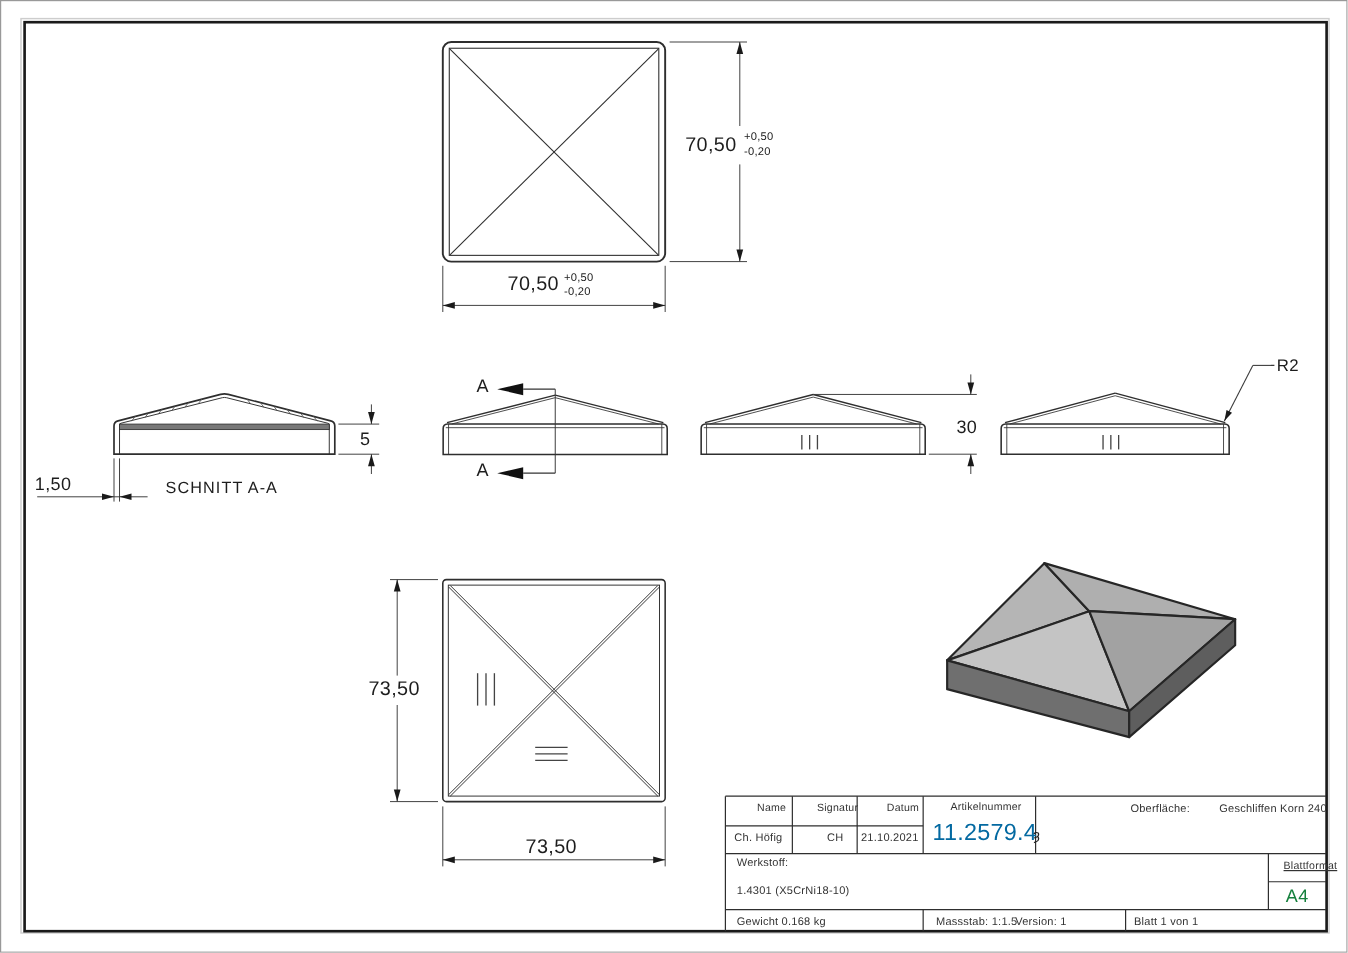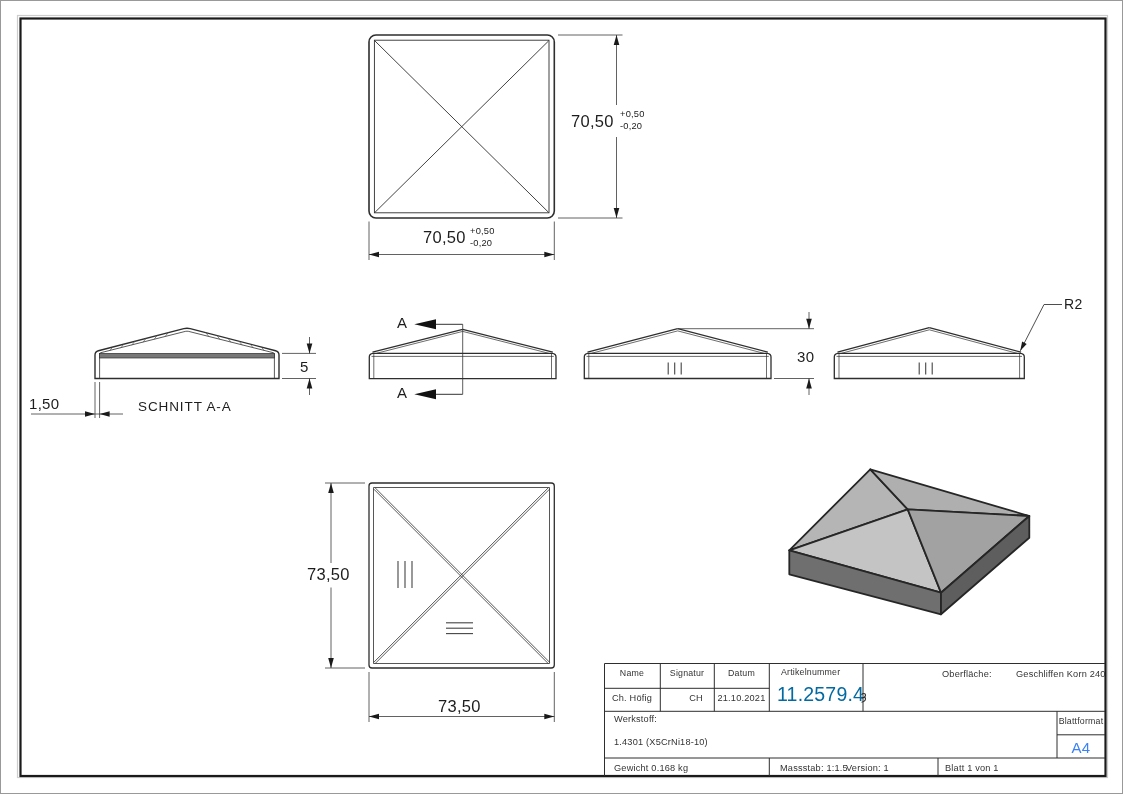--- a/index.html
+++ b/index.html
@@ -9,25 +9,25 @@
     font-family:"Liberation Sans",sans-serif;
   }
   .sheet svg{position:absolute;left:0;top:0;}
   .lbl{position:absolute;white-space:nowrap;color:#1d1d1d;line-height:1;letter-spacing:.3px;}
   .fs16{font-size:16.5px;}
   .fs15{font-size:15px;}
   .fs14{font-size:14px;}
   .fs13{font-size:13.5px;letter-spacing:.9px;}
   .tol{font-size:9.3px;letter-spacing:.2px;color:#222;}
   .tb{font-size:9.2px;color:#333;letter-spacing:.2px;}
-  .tbh{font-size:8.8px;color:#333;letter-spacing:.2px;}
+  .tbh{font-size:8.8px;color:#333;letter-spacing:.2px;padding-left:11px;}
   .ctr{text-align:center;}
   .artnum{font-size:19.5px;color:#0369a1;letter-spacing:.2px;}
   .artsuf{font-size:12.5px;color:#222;}
-  .a4{font-size:15px;color:#3b82f6;}
+  .a4{font-size:15px;color:#15803d;}
 </style>
 </head>
 <body>
 
 <div class="sheet">
 
 <svg width="1123" height="794" viewBox="0 0 1123 794">
 
   <g>
     <rect x="16.5" y="14.5" width="1090" height="762" fill="none" stroke="#cdcdcd" stroke-width="1.2"></rect>
@@ -243,16 +243,16 @@
 <span class="lbl artsuf" style="left:860px;top:689px;">ȝ</span>
 
 <span class="lbl tb" style="left:613px;top:714px;">Werkstoff:</span>
 <span class="lbl tb" style="left:613px;top:736.5px;">1.4301 (X5CrNi18-10)</span>
 
 <span class="lbl tb" style="left:613px;top:762.5px;">Gewicht 0.168 kg</span>
 <span class="lbl tb" style="left:779px;top:762.5px;">Massstab: 1:1.5</span>
 <span class="lbl tb" style="left:845px;top:762.5px;">Version: 1</span>
 <span class="lbl tb" style="left:944px;top:762.5px;text-align:right;">Blatt 1 von 1</span>
 
-<span class="lbl tbh ctr" style="left:1056px;top:716px;width:48px;">Blattformat</span>
+<span class="lbl tbh ctr" style="left:1056px;top:716px;width:48px;text-decoration:underline;">Blattformat</span>
 <span class="lbl a4 ctr" style="left:1056px;top:739px;width:48px;">A4</span>
 
 </div>
 
 </body></html>

